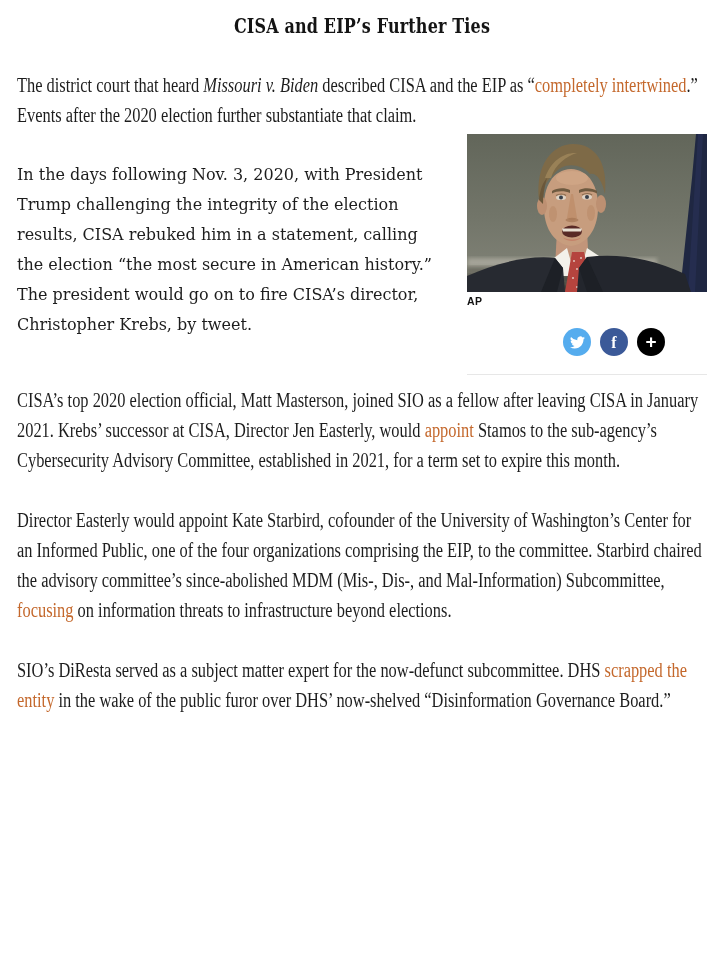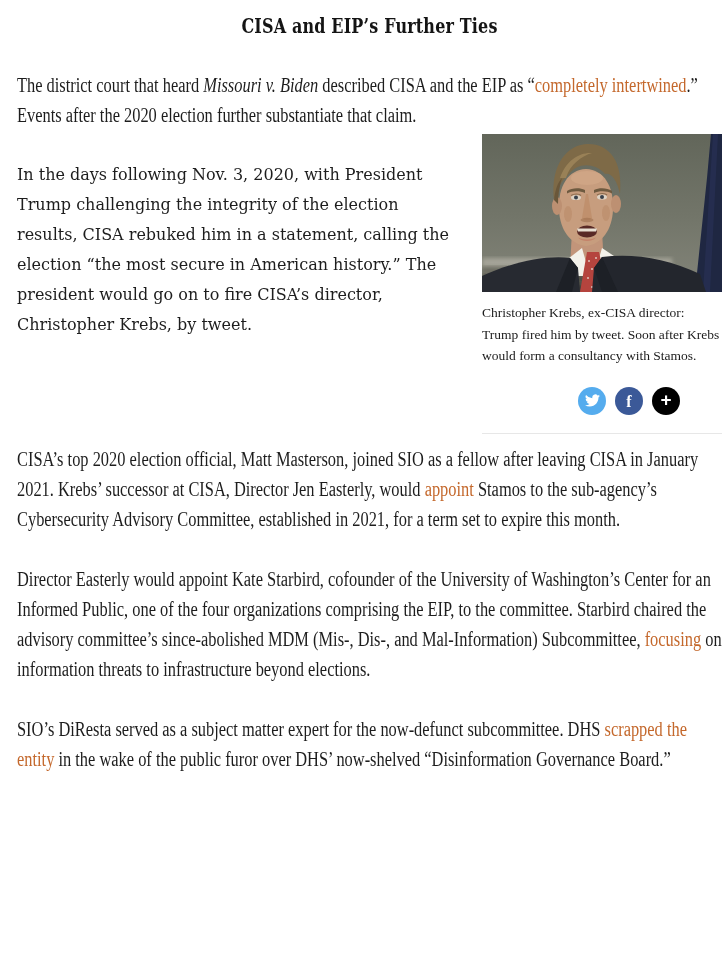--- a/index.html
+++ b/index.html
@@ -1,21 +1,21 @@
 <!DOCTYPE html>
 <html style="--link: #c4682c;"><head>
 <meta charset="utf-8">
 <style>
   html,body{margin:0;padding:0;background:#fff;}
   body{
     width:728px;min-height:965px;overflow-x:hidden;
     font-family:"Liberation Serif",serif;color:#1d1d1d;
     -webkit-font-smoothing:antialiased;
   }
-  .page{padding:13px 6px 10px 17px;}
+  .page{padding:13px 21px 10px 17px;}
   h1.article-title{
     margin:0;text-align:center;color:#141414;
     font:700 20px/27px "DejaVu Serif",serif;
     transform:scaleX(.8);transform-origin:50% 0;
     letter-spacing:.2px;
   }
   .article-body{margin-top:6px;}
   p.para{margin:30px 0 0;}
   p.wide{
     font:20px/30px "Liberation Serif",serif;
@@ -134,21 +134,21 @@
 
           <ellipse cx="105" cy="97.5" rx="10" ry="6" fill="#592a26"></ellipse>
           <path d="M95 94.5 L115 94.5 L114 97.5 L96 97.5 Z" fill="#e8dfd2"></path>
           <path d="M96 103.5 C100 106 110 106 114 103.5 C111 108 99 108 96 103.5 Z" fill="#c4836a"></path>
 
           <ellipse cx="105" cy="44" rx="16" ry="7" fill="#d7ad8b" opacity=".5"></ellipse>
           <ellipse cx="86" cy="80" rx="4" ry="8" fill="#b3825f" opacity=".4"></ellipse>
           <ellipse cx="124" cy="79" rx="4" ry="8" fill="#b3825f" opacity=".4"></ellipse>
         </svg>
       </div>
-      <figcaption class="caption">Christopher Krebs, ex-CISA director: Trump fired him by tweet. Soon after Krebs would form a consultancy with Stamos.</figcaption>
+      <div class="credit">AP</div>
 
       <div class="share-row">
         <button class="share-btn" title="Twitter" style="background: rgb(85, 172, 238);">
           <span style="display:flex">
             <svg width="15" height="15" viewBox="0 0 24 24" fill="#fff" xmlns="http://www.w3.org/2000/svg">
               <path d="M23.95 4.57a10 10 0 01-2.82.77 4.96 4.96 0 002.16-2.72c-.95.56-2 .96-3.12 1.19a4.92 4.92 0 00-8.39 4.48A13.94 13.94 0 011.64 3.16a4.92 4.92 0 001.52 6.57 4.9 4.9 0 01-2.23-.61v.06a4.92 4.92 0 003.95 4.83 4.9 4.9 0 01-2.21.08 4.93 4.93 0 004.6 3.42A9.87 9.87 0 010 19.54a13.94 13.94 0 007.55 2.21c9.05 0 14-7.5 14-13.99 0-.21 0-.42-.02-.63a10 10 0 002.42-2.56z"></path>
             </svg>
           </span>
         </button>
         <button class="share-btn" title="Facebook" style="background: rgb(59, 89, 152);">

